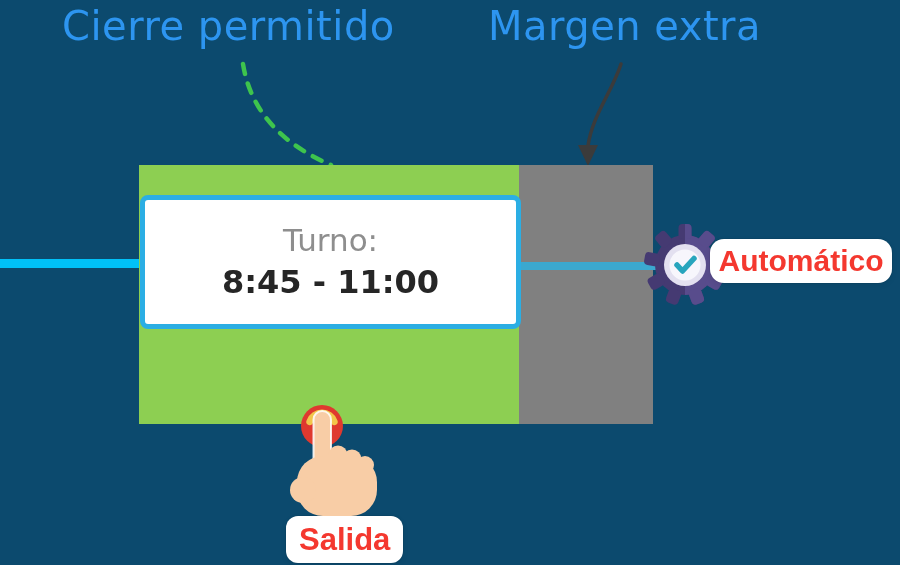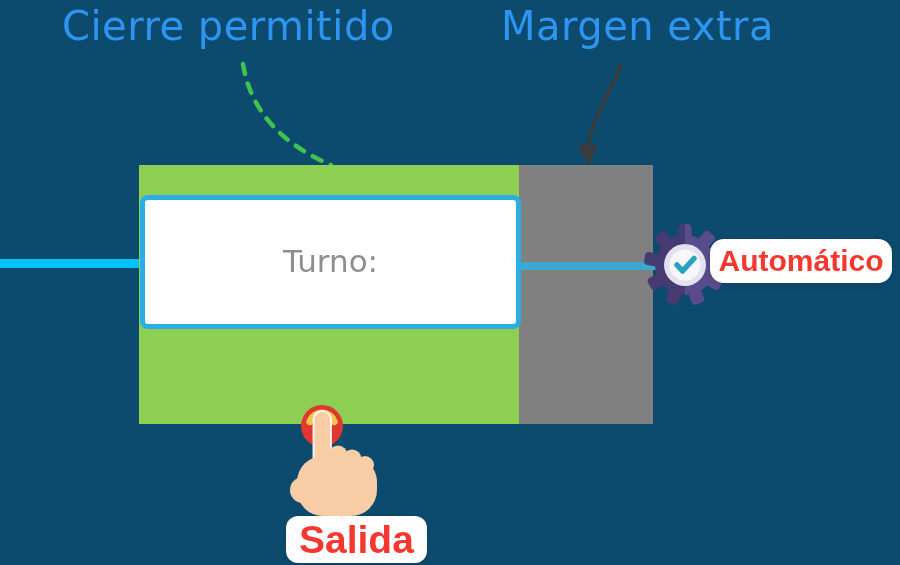--- a/index.html
+++ b/index.html
@@ -6,42 +6,42 @@
   .stage{
     position:relative;width:900px;height:565px;overflow:hidden;background:#0c4a6e;
     font-family:"DejaVu Sans","Liberation Sans",sans-serif;
   }
   .abs{position:absolute;}
   .heading{
     font-size:40px;letter-spacing:.5px;color:var(--heading-blue);
     white-space:nowrap;line-height:1.15;
   }
   #heading-left{left:62px;top:3px;}
-  #heading-right{left:501px;top:3px;}
+  #heading-right{left:488px;top:3px;}
   #decor-svg{left:0;top:0;pointer-events:none;}
   #green-zone{left:139px;top:165px;width:380px;height:259px;background:var(--allowed-green);}
   #gray-zone{left:519px;top:165px;width:134px;height:259px;background:var(--margin-gray);}
   #line-left{left:0;top:259px;width:141px;height:9px;background:var(--timeline-cyan);}
   #line-right{left:521px;top:262px;width:136px;height:8px;background:var(--timeline-muted);}
   #shift-card{
     left:140px;top:195px;width:381px;height:134px;box-sizing:border-box;
     background:#ffffff;border:5px solid var(--card-border);border-radius:8px;
     display:flex;flex-direction:column;align-items:center;justify-content:center;
   }
   #shift-label{font-size:31px;color:#8E8E8E;line-height:1.2;}
   #shift-time{font-size:32px;font-weight:bold;color:#262626;line-height:1.25;margin-top:3px;}
   #gear-svg{left:643px;top:223px;}
   .badge{
     background:#ffffff;border-radius:14px;display:flex;align-items:center;justify-content:center;
     box-shadow:0 0 0 1px rgba(0,0,0,.05),0 2px 6px rgba(0,0,0,.07);
     font-family:"Liberation Sans",sans-serif;font-weight:bold;color:var(--accent-red);
     white-space:nowrap;
   }
   #auto-badge{left:710px;top:239px;width:182px;height:44px;font-size:30px;}
-  #exit-badge{left:286px;top:516px;height:47px;padding:0 13px;font-size:39px;border-radius:12px;}
+  #exit-badge{left:286px;top:516px;height:47px;padding:0 13px;font-size:31px;border-radius:12px;}
   #hand-svg{left:270px;top:398px;}
 </style>
 </head>
 <body>
 
 <div class="stage">
 
   <div class="abs heading" id="heading-left">Cierre permitido</div>
   <div class="abs heading" id="heading-right">Margen extra</div>
 
@@ -53,20 +53,21 @@
 
   <div class="abs" id="line-left"></div>
 
   <div class="abs" id="green-zone"></div>
   <div class="abs" id="gray-zone"></div>
 
   <div class="abs" id="line-right"></div>
 
   <div class="abs" id="shift-card">
     <div id="shift-label">Turno:</div>
+    <div id="shift-time">8:45 - 11:00</div>
   </div>
 
   <svg class="abs" id="gear-svg" width="84" height="84" viewBox="-42 -42 84 84">
     <defs>
       <clipPath id="gear-right-half">
           <rect x="0" y="-42" width="42" height="84"></rect>
         </clipPath>
     </defs>
     <g style="fill:var(--gear-purple-dark)">
       <circle r="30"></circle>

